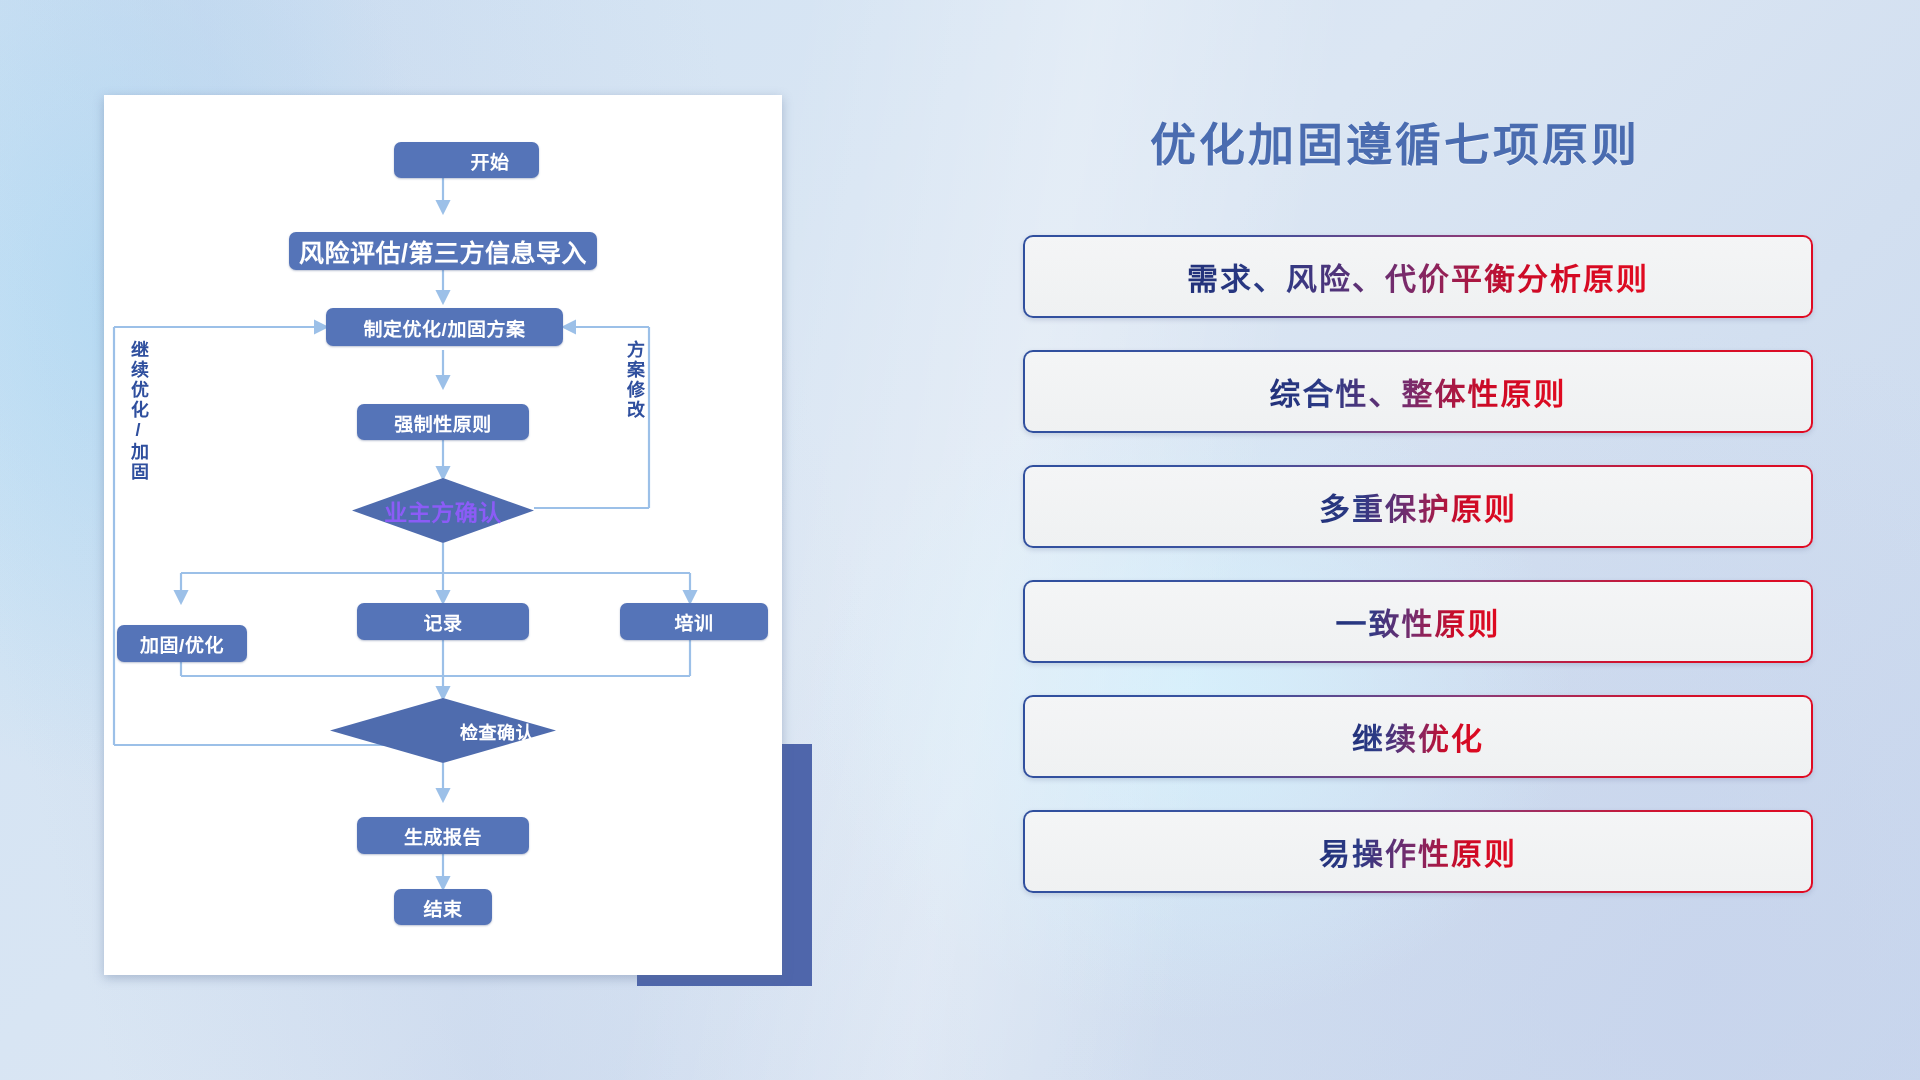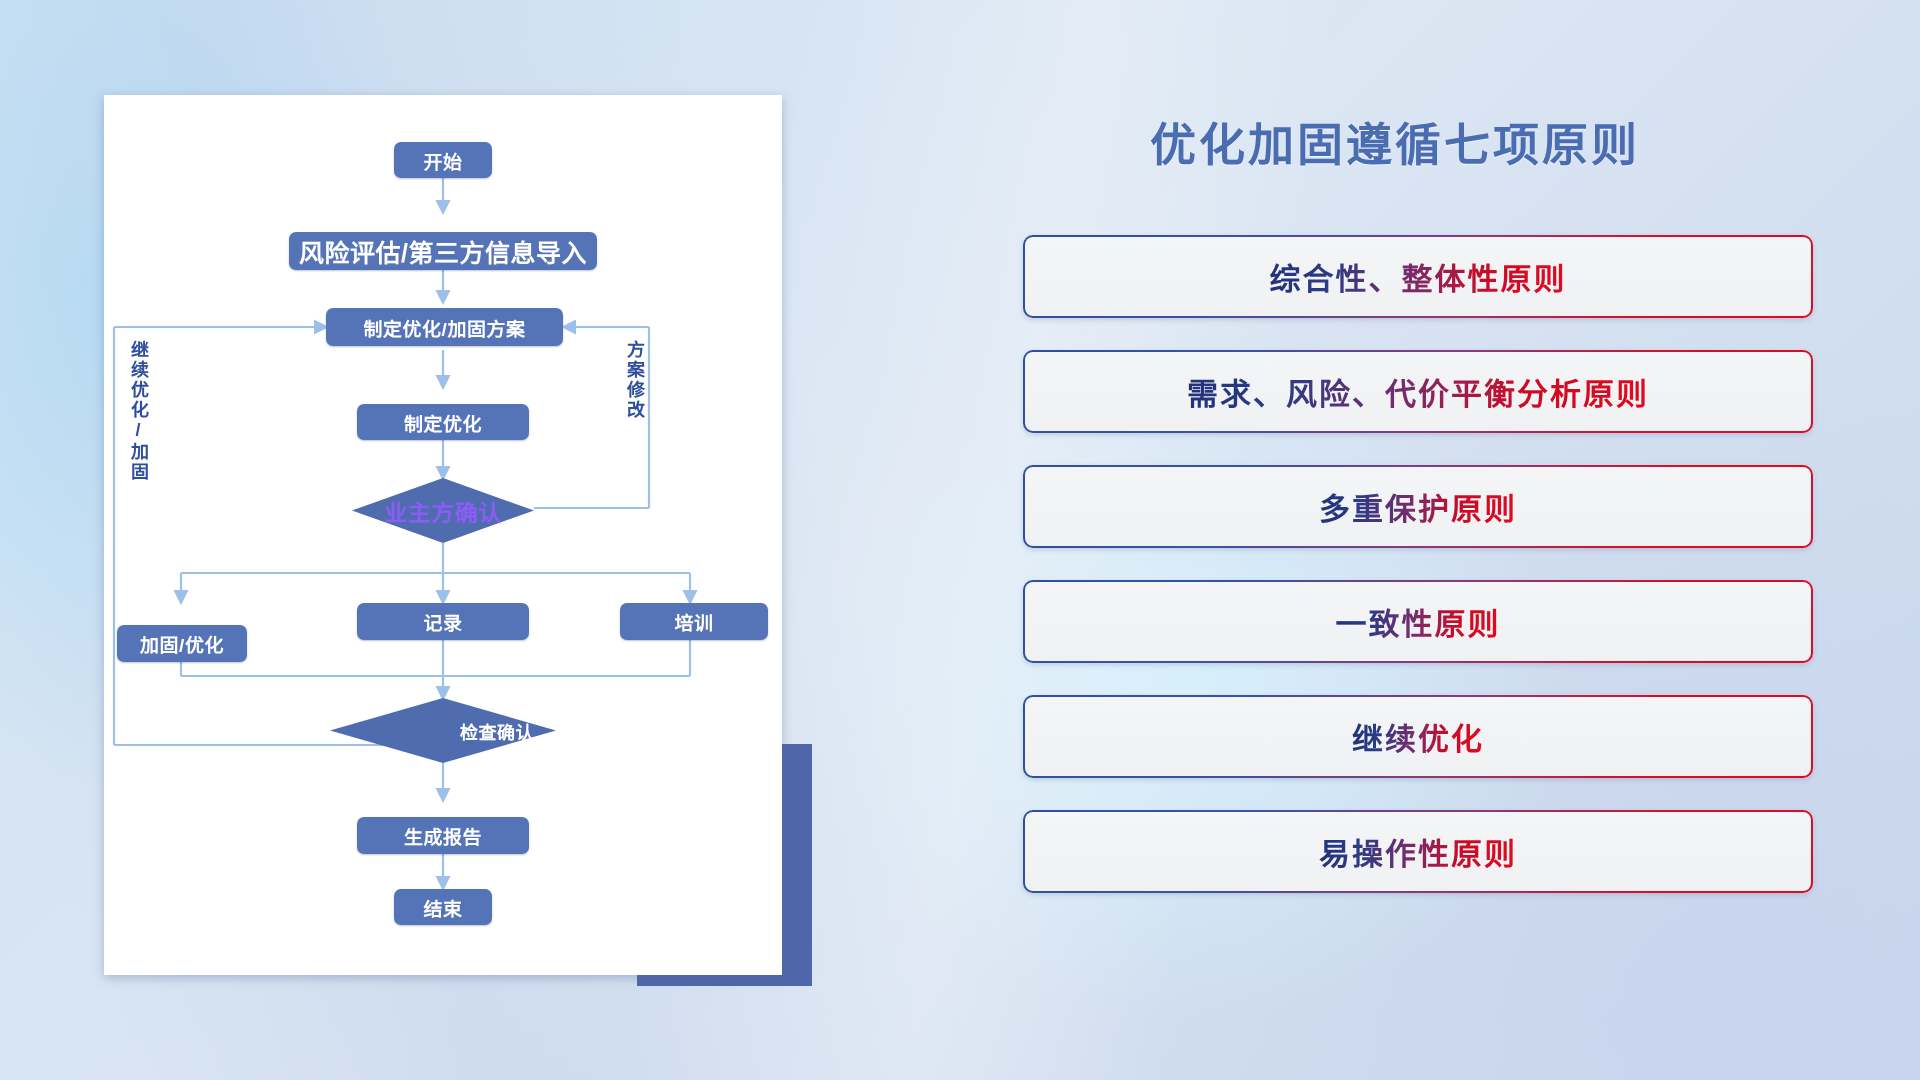--- a/index.html
+++ b/index.html
@@ -183,34 +183,34 @@
 
         <line x1="339" y1="668" x2="339" y2="705" marker-end="url(#arw)"></line>
 
         <line x1="339" y1="758" x2="339" y2="793" marker-end="url(#arw)"></line>
       </g>
 
       <polygon points="339,383 430,415.5 339,448 248,415.5" fill="#4f6cae"></polygon>
       <polygon points="339,603 452,635.5 339,668 226,635.5" fill="#4f6cae"></polygon>
     </svg>
 
-    <div class="node" style="left:290px; top:47px; width:98px; height:36px; font-size:19px;">
+    <div class="node" style="left:290px; top:47px; width:98px; height:36px; font-size:19px;padding-left:47px;">
       <span>开始</span>
     </div>
 
     <div class="node" style="left:185px; top:137px; width:308px; height:38px; font-size:25px;">
       <span>风险评估/第三方信息导入</span>
     </div>
 
     <div class="node" style="left:222px; top:213px; width:237px; height:38px; font-size:19px;">
       <span>制定优化/加固方案</span>
     </div>
 
     <div class="node" style="left:253px; top:309px; width:172px; height:36px; font-size:19px;">
-      <span>制定优化</span>
+      <span>强制性原则</span>
     </div>
 
     <div style="position:absolute; left:248px; top:402px; width:182px; height:28px;
                 display:flex; align-items:center; justify-content:center;
                 color:#8b5cf6; font-weight:bold; font-size:23px; letter-spacing:.5px;">
       <span>业主方确认</span>
     </div>
 
     <div class="node" style="left:13px; top:530px; width:130px; height:37px; font-size:19px;">
       <span>加固/优化</span>
@@ -241,27 +241,27 @@
     <div class="vlabel" style="left:24px; top:245px; font-size:18px;">继续优化/加固</div>
 
     <div class="vlabel" style="left:520px; top:245px; font-size:18px;">方案修改</div>
   </div>
 
   <div class="deck-title">优化加固遵循七项原则</div>
 
   <div class="principles">
 
     <div class="principle-card">
+      <span class="principle-label">需求、风险、代价平衡分析原则</span>
+    </div>
+
+    <div class="principle-card">
       <span class="principle-label">综合性、整体性原则</span>
     </div>
 
-    <div class="principle-card">
-      <span class="principle-label">需求、风险、代价平衡分析原则</span>
-    </div>
-
 
     <div class="principle-card">
       <span class="principle-label">多重保护原则</span>
     </div>
 
     <div class="principle-card">
       <span class="principle-label">一致性原则</span>
     </div>
 
     <div class="principle-card">

